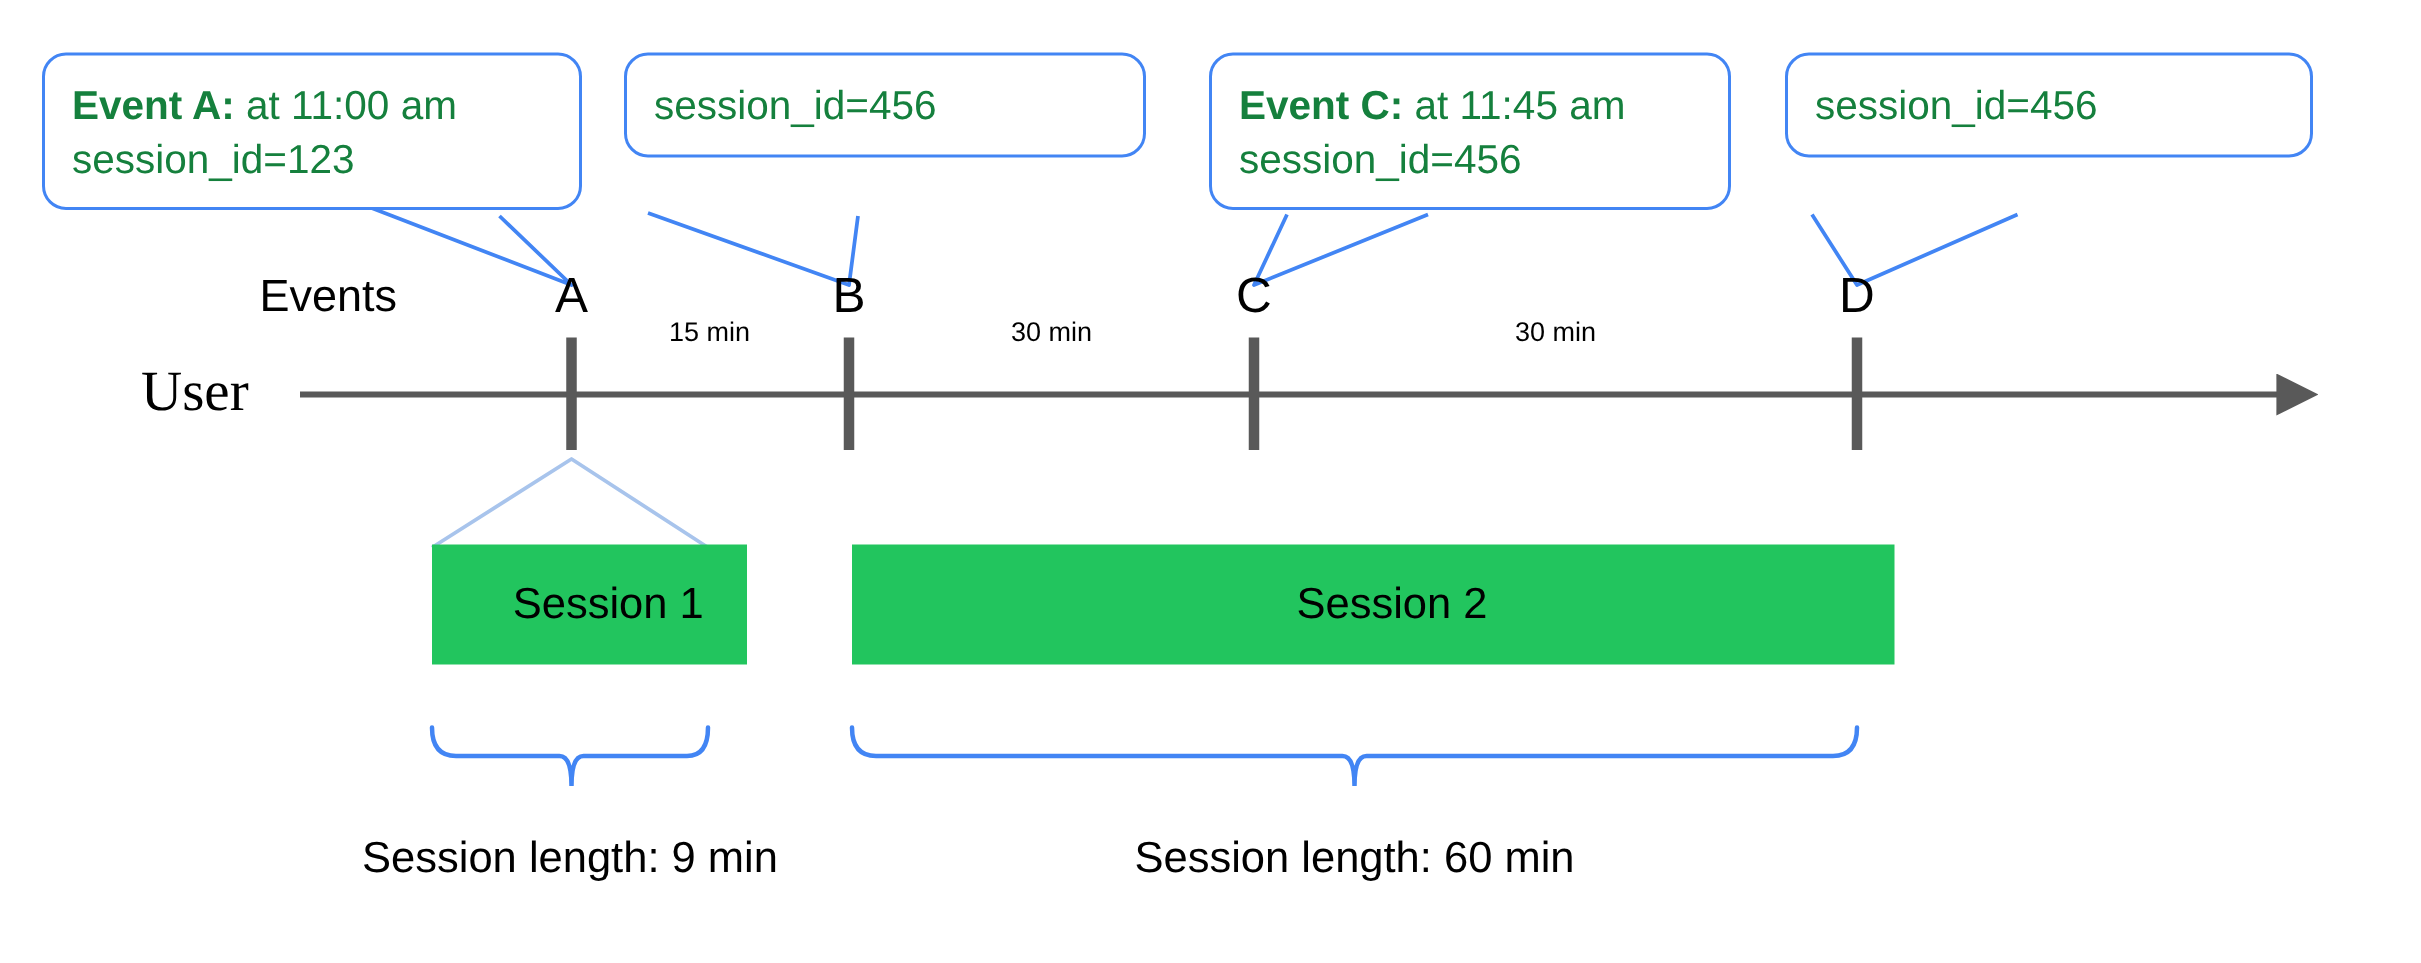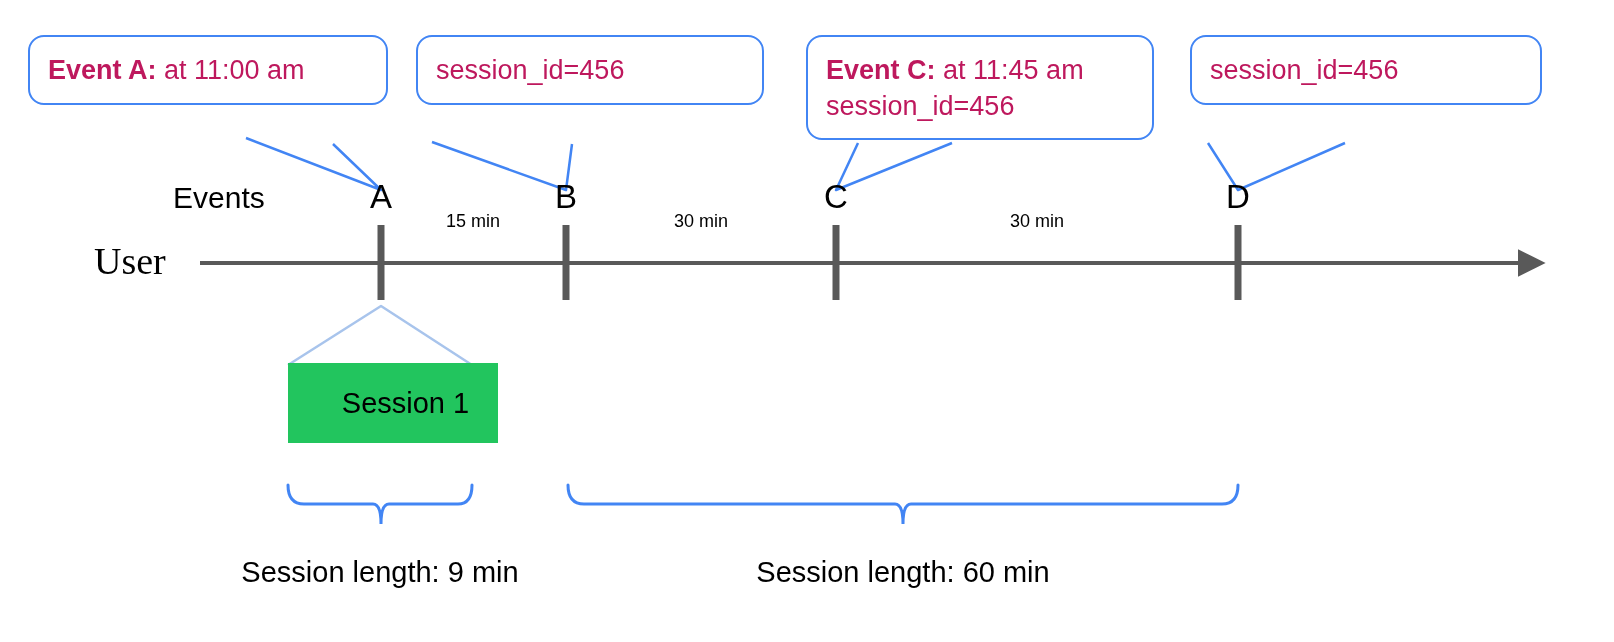--- a/index.html
+++ b/index.html
@@ -29,21 +29,21 @@
   
   .callout {
     position: absolute;
     box-sizing: border-box;
     border: 2.5px solid #4285f4;
     border-radius: 16px;
     background: #ffffff;
     padding: 16px 18px 14px 18px;
     line-height: 1.32;
     font-size: 27px;
-    color: #be185d;
+    color: #15803d;
     z-index: 4;
   }
   .callout .line {
     white-space: nowrap;
   }
   .callout .ev-name {
     font-weight: bold;
   }
 
   
@@ -115,20 +115,21 @@
              Q 381 504 389 504 L 458 504 Q 472 504 472 485" fill="none" stroke="#4285f4" stroke-width="3" stroke-linecap="round"></path>
 
     <path d="M 568 485 Q 568 504 584 504 L 895 504 Q 903 504 903 524
              Q 903 504 911 504 L 1222 504 Q 1238 504 1238 485" fill="none" stroke="#4285f4" stroke-width="3" stroke-linecap="round"></path>
   </svg>
 
   <div class="callout" style="left:28px; top:35px; width:360px;">
     <div class="line">
       <span class="ev-name">Event A:</span><span> at 11:00 am</span>
     </div>
+    <div class="line">session_id=123</div>
   </div>
 
   <div class="callout" style="left:416px; top:35px; width:348px;">
     <div class="line">session_id=456</div>
   </div>
 
   <div class="callout" style="left:806px; top:35px; width:348px;">
     <div class="line">
       <span class="ev-name">Event C:</span><span> at 11:45 am</span>
     </div>
@@ -149,17 +150,20 @@
   <div class="lbl lbl-evmark" style="left:1208px; top:178px; width:60px;">D</div>
 
   <div class="lbl lbl-gap" style="left:413px; top:211px; width:120px;">15 min</div>
   <div class="lbl lbl-gap" style="left:641px; top:211px; width:120px;">30 min</div>
   <div class="lbl lbl-gap" style="left:977px; top:211px; width:120px;">30 min</div>
 
   <div class="session-bar" style="left:288px; top:363px; width:185px; height:80px;">
     <span>Session 1</span>
   </div>
 
+  <div class="session-bar" style="left:568px; top:363px; width:670px; height:80px;">
+    <span>Session 2</span>
+  </div>
 
   <div class="lbl lbl-sesslen" style="left:230px; top:556px; width:300px;">Session length: 9 min</div>
   <div class="lbl lbl-sesslen" style="left:743px; top:556px; width:320px;">Session length: 60 min</div>
 
 </div>
 
 </body></html>

